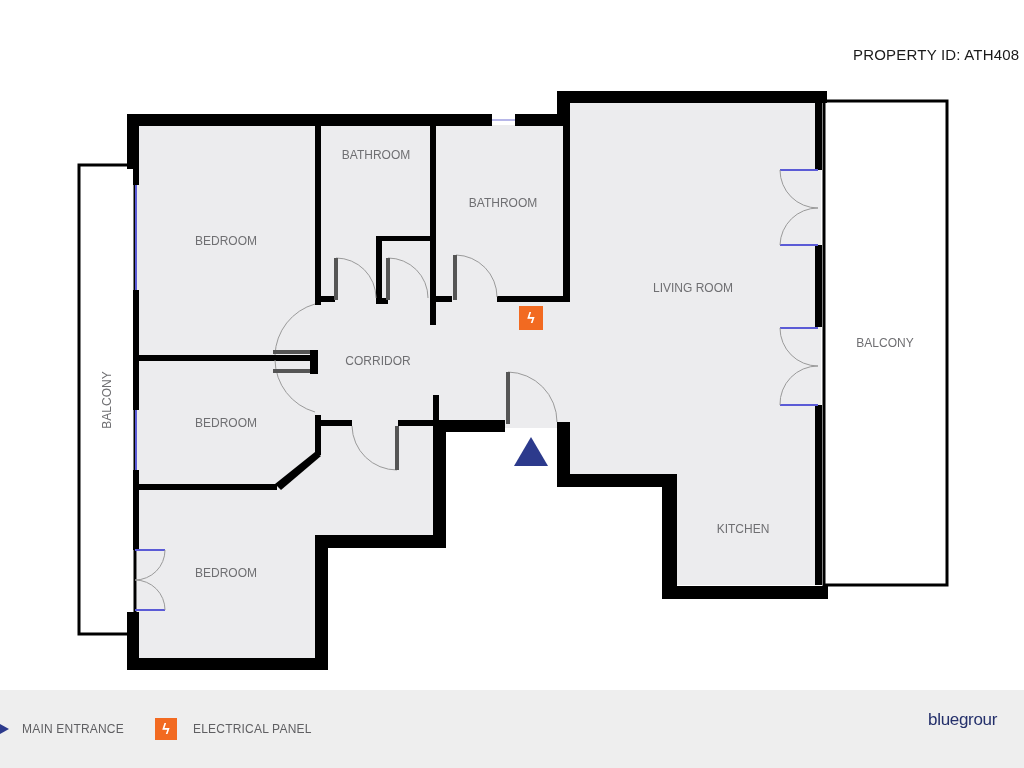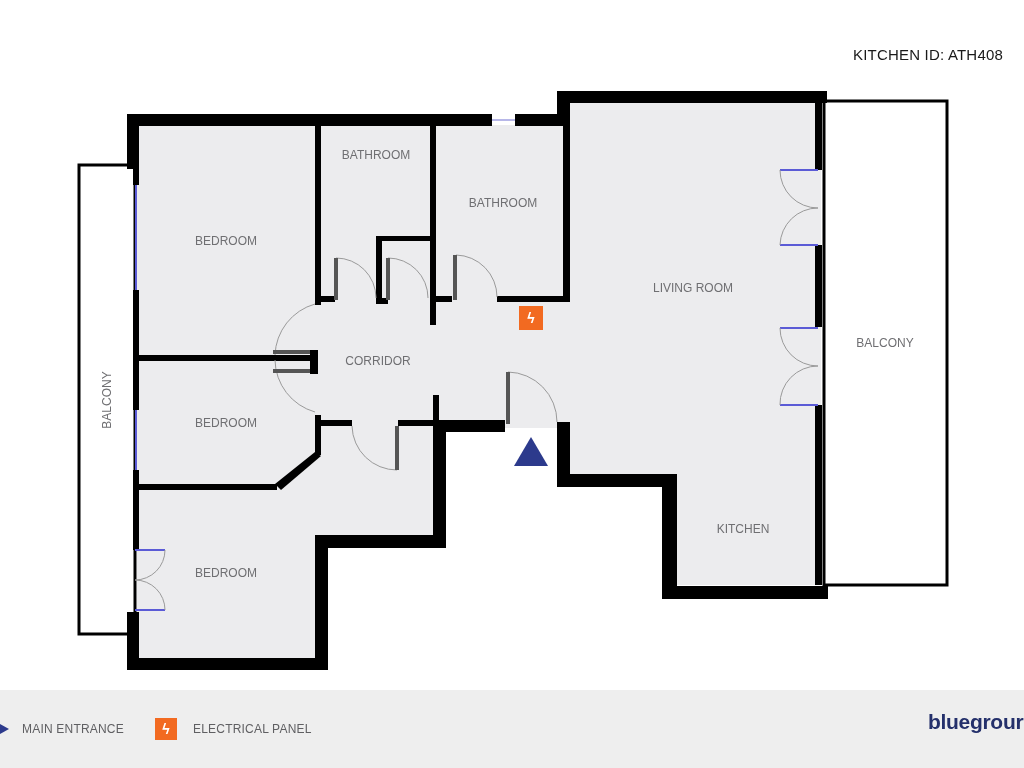--- a/index.html
+++ b/index.html
@@ -4,26 +4,26 @@
 <style>
   html,body{margin:0;padding:0;background:#ffffff;}
   body{width:1024px;height:768px;position:relative;overflow:hidden;font-family:"Liberation Sans",sans-serif;}
   .prop-id{position:absolute;left:853px;top:46px;font-size:15px;color:#1a1a1a;white-space:nowrap;letter-spacing:0.2px;}
   svg.plan{position:absolute;left:0;top:0;}
   .room-label{font-family:"Liberation Sans",sans-serif;font-size:12px;fill:#6f6f72;}
   .footer{position:absolute;left:0;top:690px;width:1024px;height:78px;background:#eeeeee;}
   .legend-item{position:absolute;top:0;height:78px;display:flex;align-items:center;}
   .legend-text{font-size:12px;color:#5f5f62;letter-spacing:0.2px;white-space:nowrap;}
   .elec-icon{width:22px;height:22px;background:#f26a21;display:flex;align-items:center;justify-content:center;color:#fff;font-weight:bold;font-size:14px;}
-  .brand{position:absolute;left:928px;top:20px;font-size:21px;font-weight:bold;color:#24306b;letter-spacing:-0.3px;white-space:nowrap;}
+  .brand{position:absolute;left:928px;top:20px;font-size:17px;font-weight:normal;color:#24306b;letter-spacing:-0.3px;white-space:nowrap;}
 </style>
 </head>
 <body>
 
-<div class="prop-id">KITCHEN ID: ATH408</div>
+<div class="prop-id">PROPERTY ID: ATH408</div>
 
 <svg class="plan" width="1024" height="690" viewBox="0 0 1024 690" xmlns="http://www.w3.org/2000/svg">
 
   <g fill="#ececee">
     <rect x="137" y="125" width="432" height="300"></rect>
     <rect x="569" y="100" width="252" height="485"></rect>
     <rect x="137" y="360" width="300" height="300"></rect>
     <polygon points="437,425 569,425 569,480 670,480 670,585 437,585"></polygon>
   </g>
 

